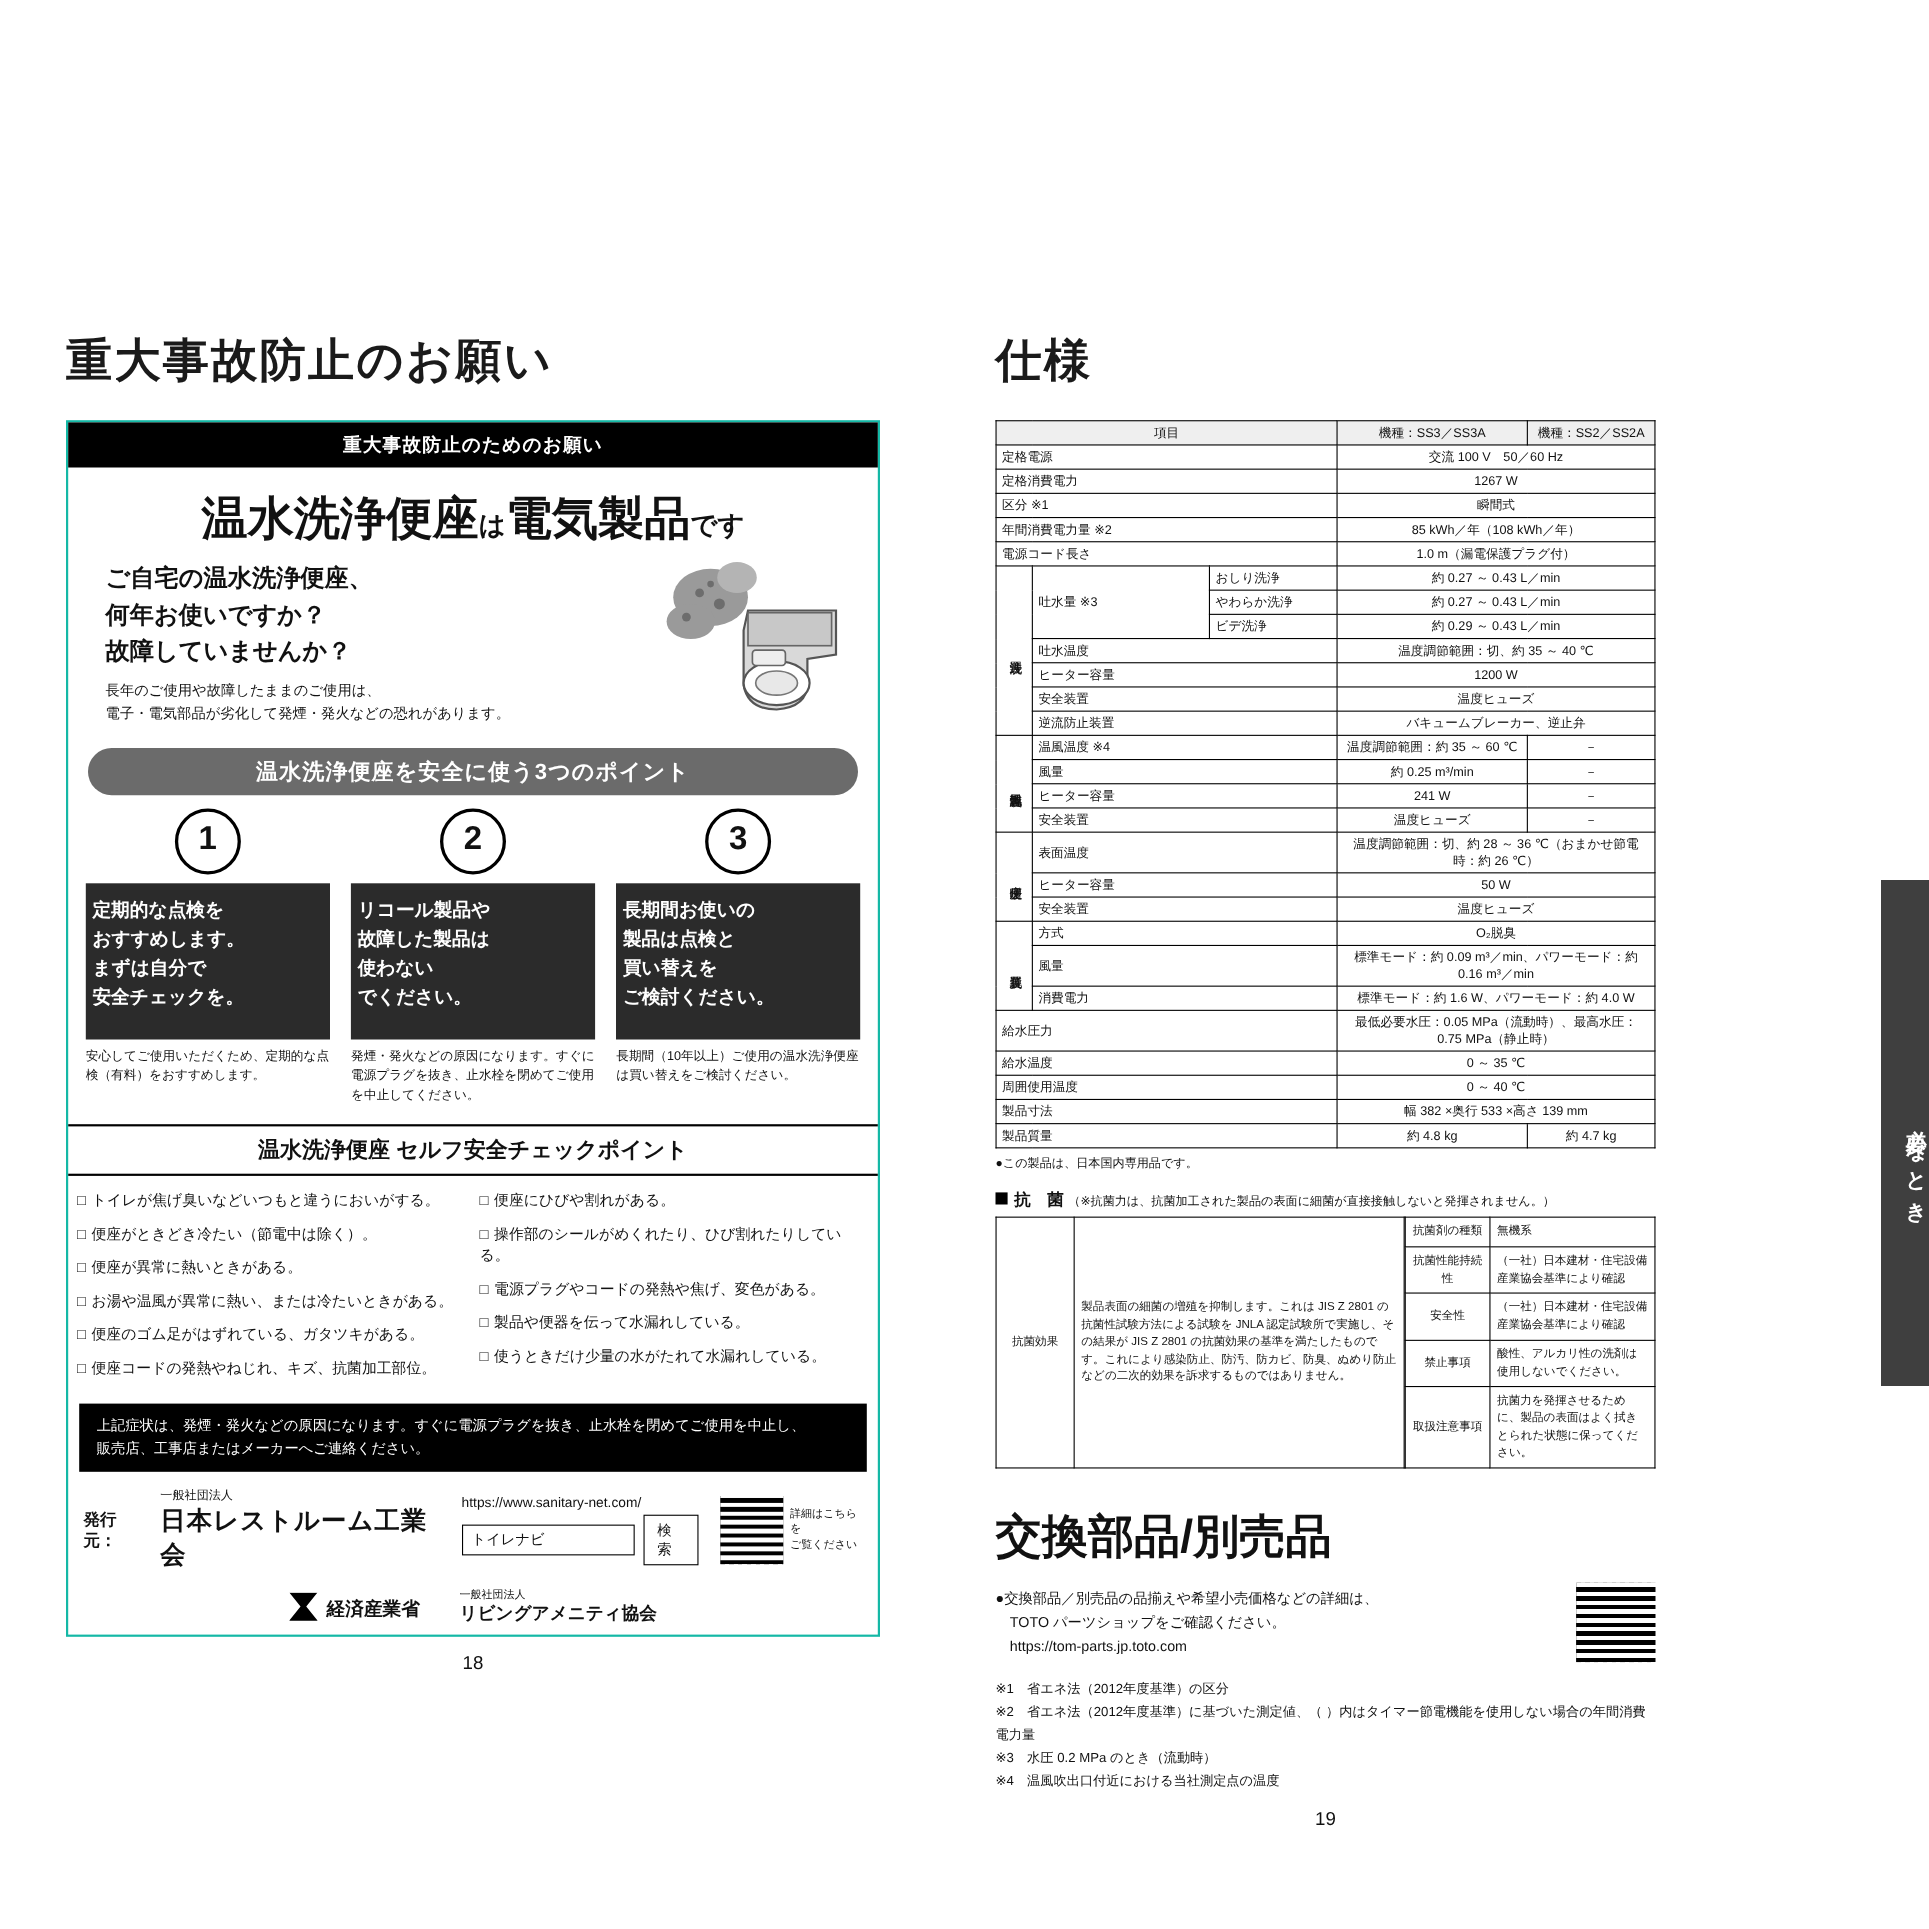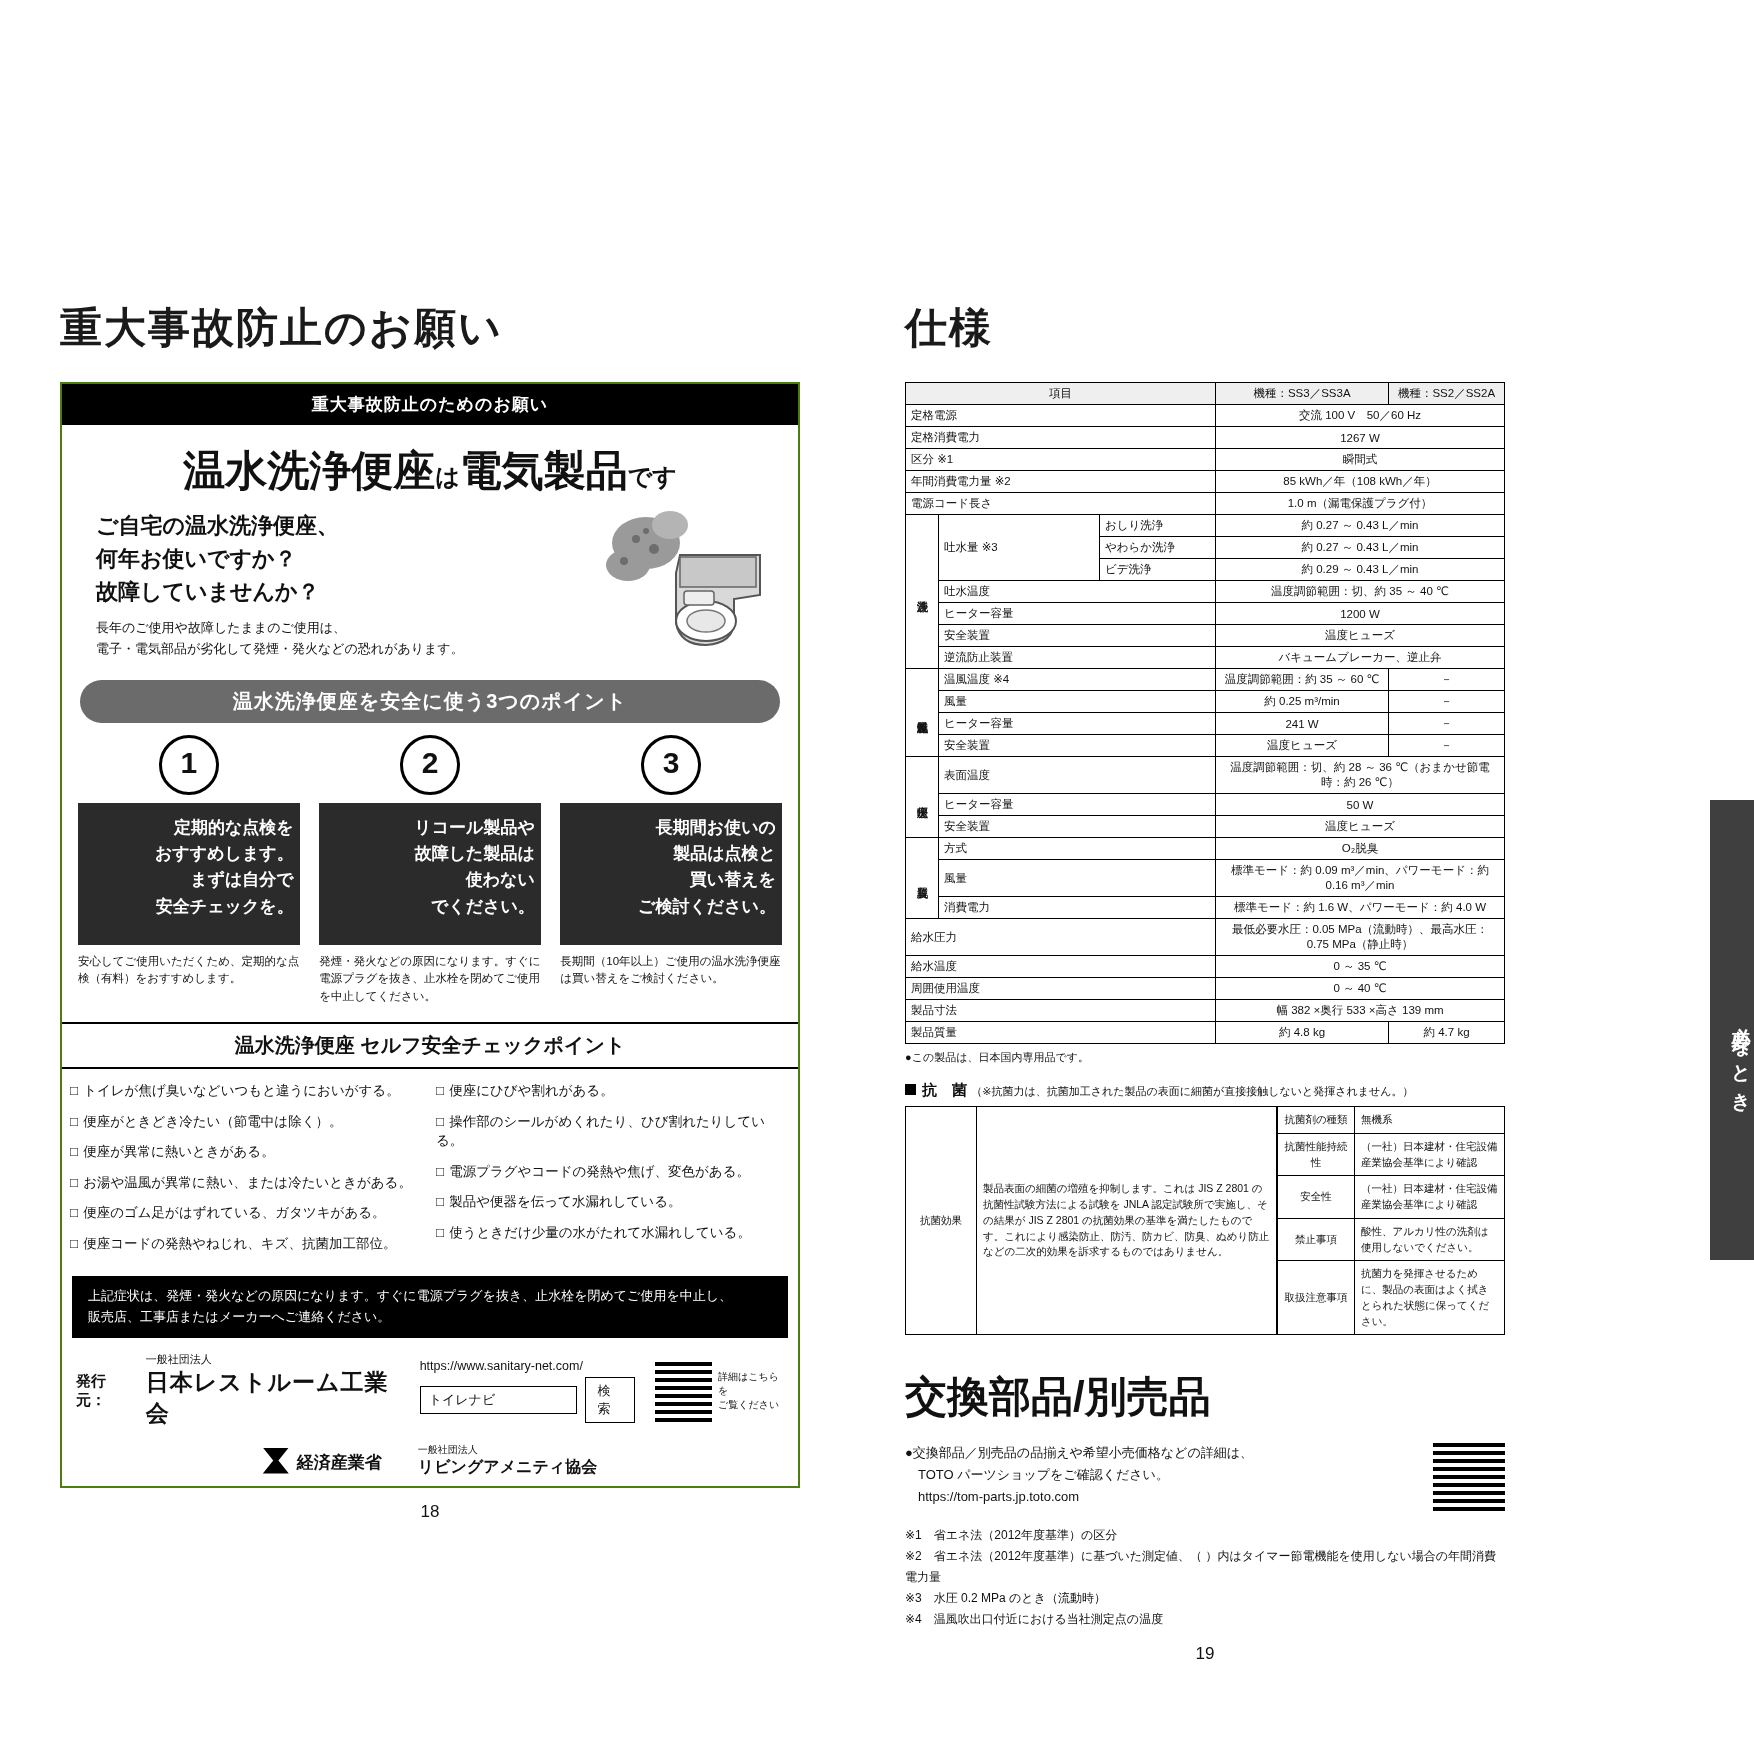--- a/index.html
+++ b/index.html
@@ -5,41 +5,41 @@
   html,body{margin:0;padding:0;background:#ffffff;}
   body{width:1754px;height:1754px;font-family:"Liberation Sans","DejaVu Sans",sans-serif;color:#111;}
   .page{position:relative;width:1754px;height:1754px;overflow:hidden;}
 
   
   .left{position:absolute;left:60px;top:300px;width:740px;}
   .right{position:absolute;left:905px;top:300px;width:600px;}
 
   h1.title{font-size:42px;font-weight:bold;letter-spacing:2px;margin:0 0 26px 0;color:#1a1a1a;}
 
-  .box{border:2px solid #4d7c0f;}
+  .box{border:2px solid #14b8a6;}
   .blackbar{background:#000;color:#fff;text-align:center;font-size:17px;font-weight:bold;padding:9px 0;letter-spacing:1px;}
 
   .headline{text-align:center;margin:18px 0 10px 0;}
   .headline .big{font-size:42px;font-weight:bold;}
   .headline .small{font-size:24px;font-weight:bold;}
 
   .lead{position:relative;padding:0 20px 6px 34px;}
   .lead .l1{font-size:22px;line-height:1.5;font-weight:bold;}
   .lead .l2{font-size:13px;line-height:1.6;margin-top:10px;}
 
   .toilet-art{position:absolute;right:14px;top:-6px;width:200px;height:160px;}
 
   .roundbar{background:#6b6b6b;color:#fff;text-align:center;font-size:20px;font-weight:bold;
             border-radius:22px;padding:8px 0;margin:14px 18px 12px 18px;letter-spacing:1px;}
 
   .points{display:flex;justify-content:space-between;padding:0 16px;}
   .pt{width:31.5%;}
   .circnum{width:54px;height:54px;border:3px solid #000;border-radius:50%;margin:0 auto 8px auto;
            font-size:30px;line-height:50px;text-align:center;font-weight:bold;}
-  .ptbox{background:#2b2b2b;color:#fff;text-align:right;font-size:17px;line-height:1.55;padding:12px 6px;min-height:118px;font-weight:bold;}
+  .ptbox{background:#2b2b2b;color:#fff;text-align:left;font-size:17px;line-height:1.55;padding:12px 6px;min-height:118px;font-weight:bold;}
   .ptnote{font-size:11.5px;line-height:1.55;margin-top:8px;}
 
   .selfbar{text-align:center;font-size:20px;font-weight:bold;border-top:2px solid #000;border-bottom:2px solid #000;
            margin:16px 0 0 0;padding:8px 0;}
   .checkcols{display:flex;gap:18px;padding:12px 14px 6px 8px;}
   .checkcol{width:50%;}
   .chk{font-size:13.5px;line-height:1.45;margin-bottom:11px;}
   .chk:before{content:"\25A1";margin-right:5px;}
 
   .warnbar{background:#000;color:#fff;font-size:13px;line-height:1.6;text-align:left;padding:10px 16px;margin:6px 10px 0 10px;}

